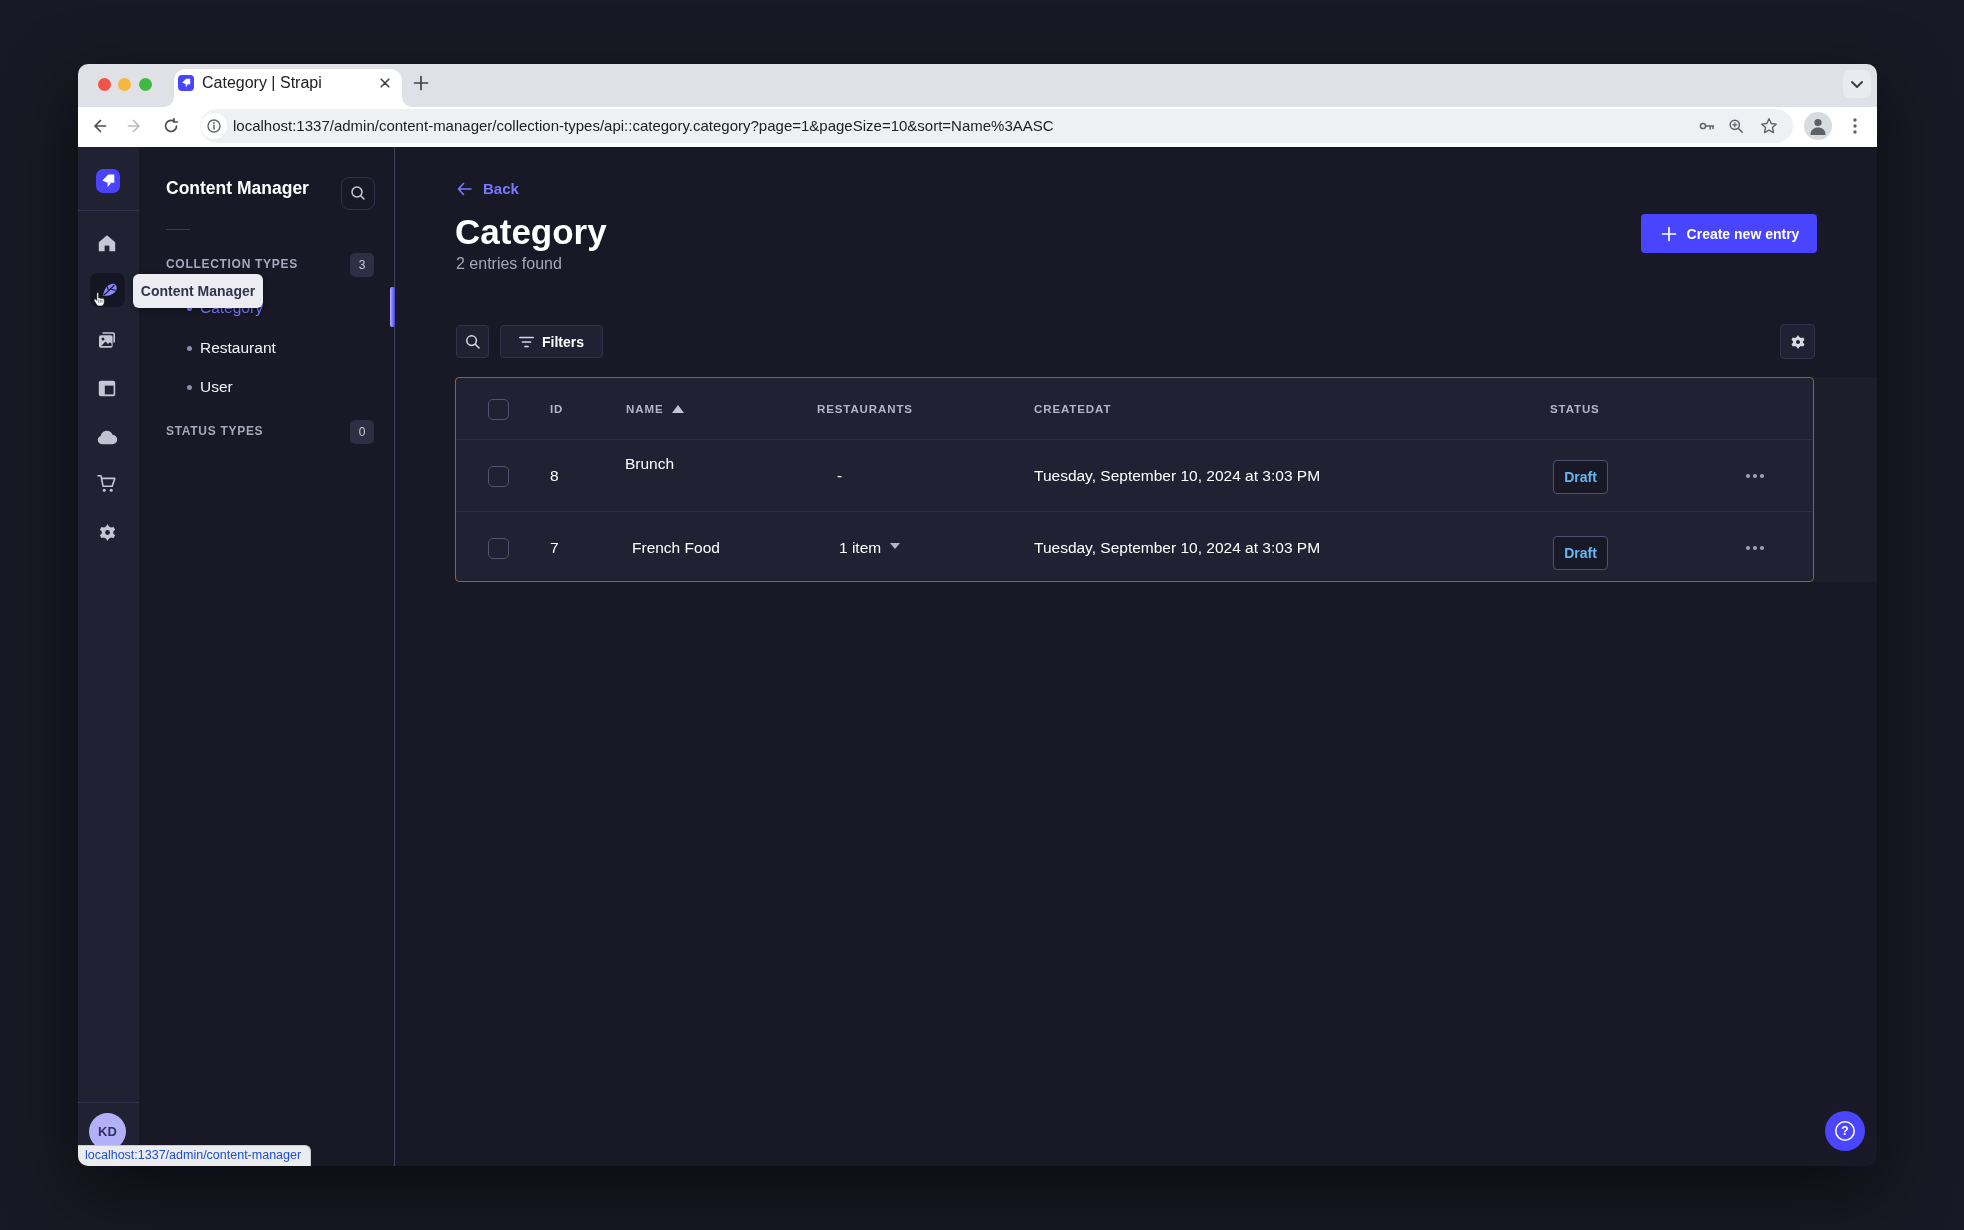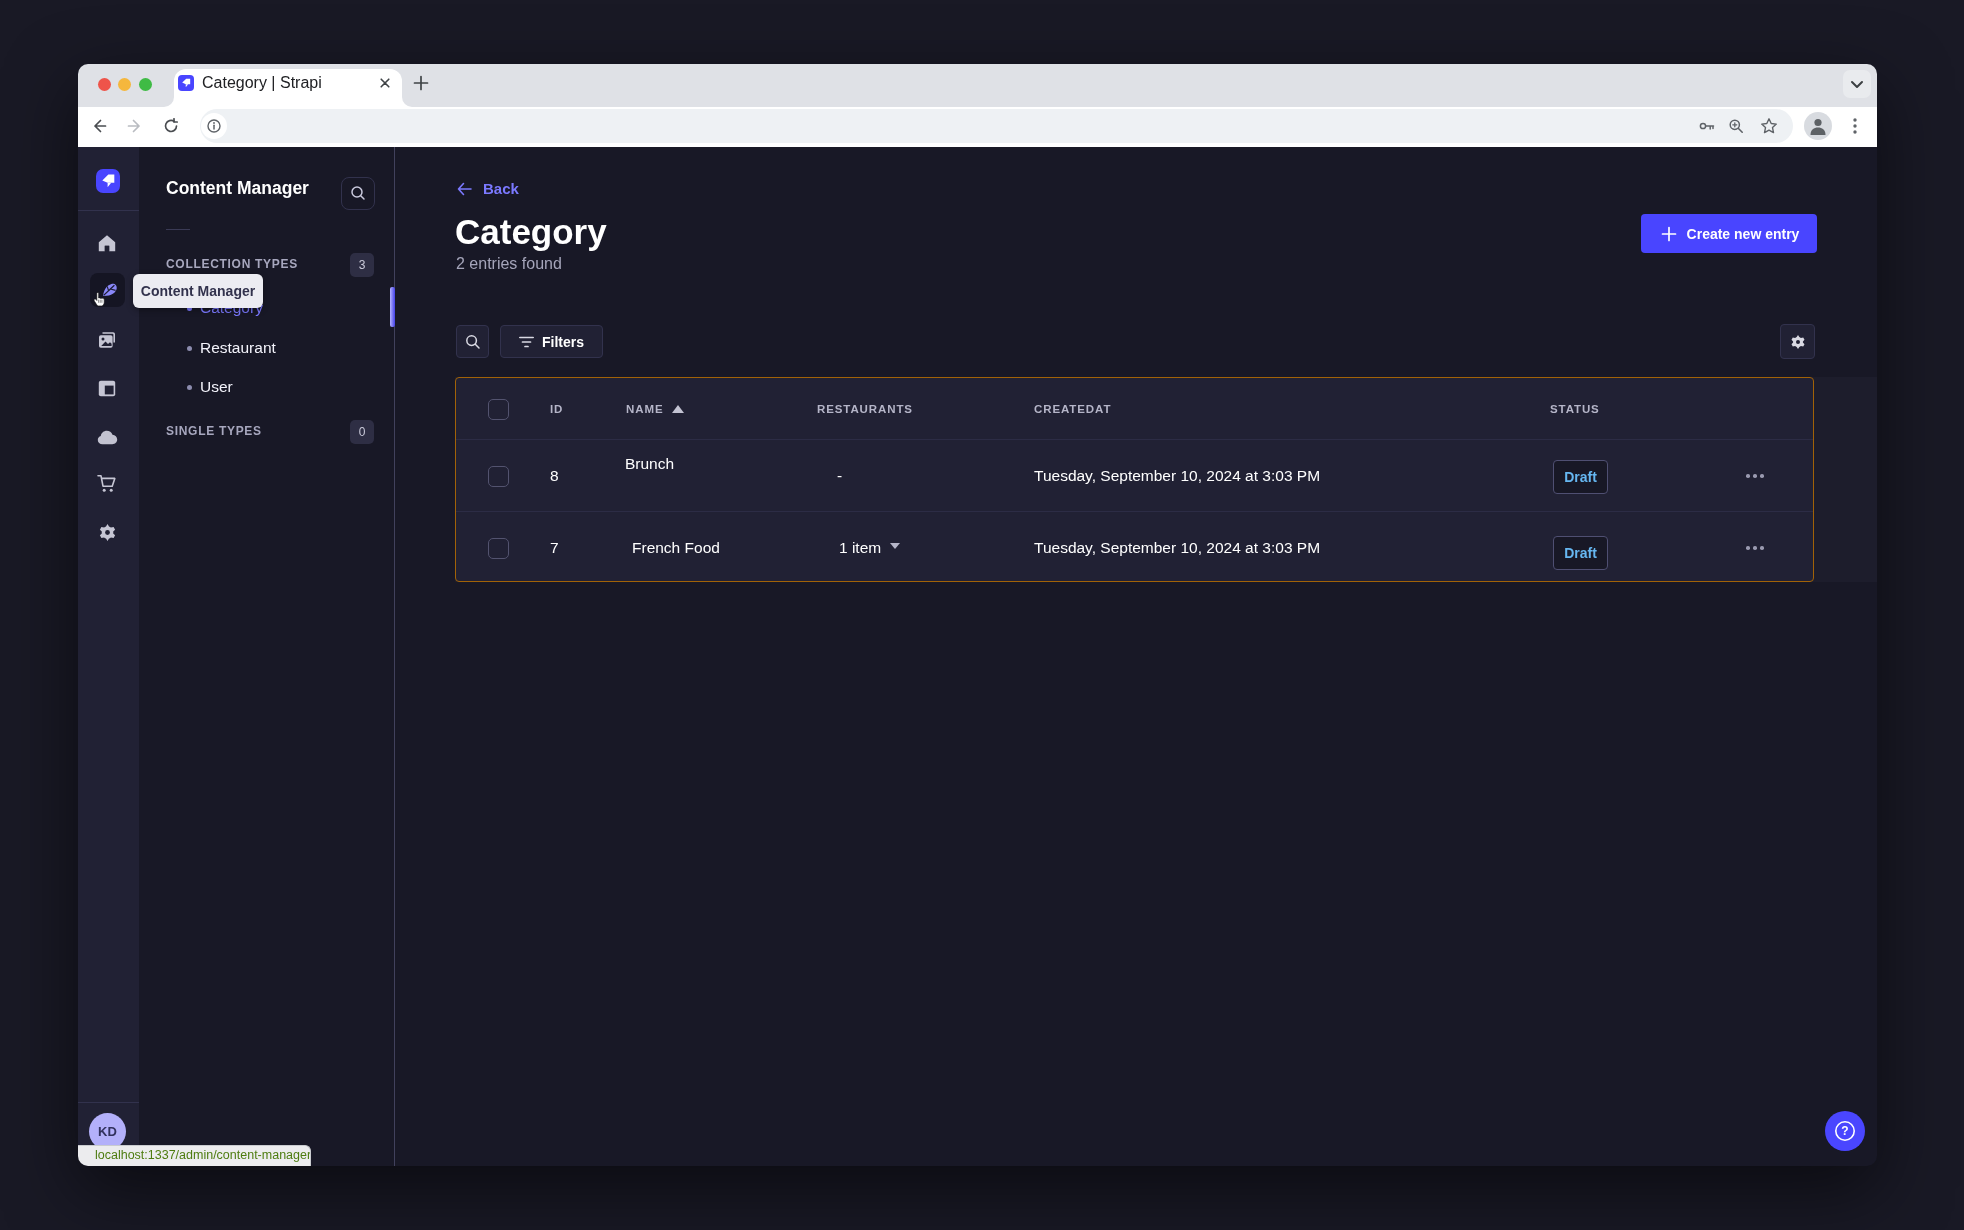--- a/index.html
+++ b/index.html
@@ -49,21 +49,21 @@
 .filtersbtn{position:absolute;left:422px;top:261px;width:103px;height:33px;border-radius:4px;background:#212134;border:1px solid #32324d;display:flex;align-items:center;justify-content:center;gap:8px;color:#fff;font-size:14px;font-weight:600}
 .table{position:absolute;left:377px;top:313px;width:1359px;height:205px;background:#212134;border-radius:4px;border:1px solid #a16207;z-index:2}
 .cb{position:absolute;left:32px;width:21px;height:21px;border-radius:5px;border:1px solid #53536f}
 .th{position:absolute;font-size:11.5px;font-weight:700;letter-spacing:.9px;color:#b5b5c8;line-height:13px}
 .td{position:absolute;font-size:15.5px;color:#fff;line-height:16px;white-space:nowrap}
 .tdiv{position:absolute;left:0;width:100%;height:1px;background:#2c2c45}
 .badge{position:absolute;width:55px;height:34px;border-radius:4px;background:#181826;border:1px solid #4f4f72;color:#66b7f1;font-size:14px;font-weight:600;text-align:center;line-height:32px}
 .dots3{position:absolute;width:22px;height:4px}
 .dots3 i{position:absolute;top:0;width:3.5px;height:3.5px;border-radius:50%;background:#9a9ab0}
 .helpbtn{position:absolute;left:1747px;top:1047px;width:40px;height:40px;border-radius:50%;background:#4a46ff;display:flex;align-items:center;justify-content:center}
-.statusbar{position:absolute;left:0;top:1081px;width:233px;height:21px;background:#ececee;border:1px solid #c9cbcf;border-left:none;border-bottom:none;border-top-right-radius:6px;color:#4d7c0f;font-size:12.5px;line-height:19px;padding-left:17px;overflow:hidden;z-index:60;white-space:nowrap}
+.statusbar{position:absolute;left:0;top:1081px;width:233px;height:21px;background:#ececee;border:1px solid #c9cbcf;border-left:none;border-bottom:none;border-top-right-radius:6px;color:#1d4ed8;font-size:12.5px;line-height:19px;padding-left:7px;overflow:hidden;z-index:60;white-space:nowrap}
 .sorttri{position:absolute;width:0;height:0;border-left:6.5px solid transparent;border-right:6.5px solid transparent;border-bottom:8px solid #c3c3d3}
 .caret{position:absolute;width:0;height:0;border-left:5px solid transparent;border-right:5px solid transparent;border-top:6px solid #b5b5c8}
 </style>
 </head>
 <body>
 <div class="stage">
 <div class="win">
 
   <div class="tabstrip"></div>
   <div class="dot" style="left:19.5px;background:#ee544a"></div>
@@ -102,20 +102,21 @@
         <path d="M13.5 8 A5.5 5.5 0 1 1 11.2 3.5" stroke="#4a4d51" stroke-width="1.7" fill="none" stroke-linecap="round"></path>
         <path d="M11 0.8 V4 H14.2" stroke="#4a4d51" stroke-width="1.7" fill="none" stroke-linecap="round" stroke-linejoin="round"></path>
       </svg>
   <div class="pill"></div>
   <div class="abs" style="left:123px;top:49px;width:26px;height:26px;border-radius:50%;background:#fff"></div>
   <svg class="abs" style="left:129px;top:55px" width="14" height="14" viewBox="0 0 14 14">
         <circle cx="7" cy="7" r="6" stroke="#5f6368" stroke-width="1.4" fill="none"></circle>
         <path d="M7 6.2 V10" stroke="#5f6368" stroke-width="1.5" stroke-linecap="round"></path>
         <circle cx="7" cy="4" r="0.9" fill="#5f6368"></circle>
       </svg>
+  <div class="urltext">localhost:1337/admin/content-manager/collection-types/api::category.category?page=1&amp;pageSize=10&amp;sort=Name%3AASC</div>
   <svg class="abs" style="left:1620px;top:53px" width="18" height="18" viewBox="0 0 18 18">
         <circle cx="5" cy="9" r="2.6" stroke="#5f6368" stroke-width="1.5" fill="none"></circle>
         <path d="M7.6 9 H15.5 M12.2 9 V12 M15 9 V11.4" stroke="#5f6368" stroke-width="1.5" fill="none" stroke-linecap="round"></path>
       </svg>
   <svg class="abs" style="left:1649px;top:53px" width="18" height="18" viewBox="0 0 18 18">
         <circle cx="7.8" cy="7.8" r="4.6" stroke="#5f6368" stroke-width="1.5" fill="none"></circle>
         <path d="M7.8 5.8 V9.8 M5.8 7.8 H9.8" stroke="#5f6368" stroke-width="1.3" stroke-linecap="round"></path>
         <path d="M11.2 11.2 L15.2 15.2" stroke="#5f6368" stroke-width="1.6" stroke-linecap="round"></path>
       </svg>
   <svg class="abs" style="left:1682px;top:53px" width="18" height="18" viewBox="0 0 18 18">
@@ -187,21 +188,21 @@
         <span class="tx">Category</span>
       </div>
   <div class="pitem" style="top:276px">
         <span class="bu"></span>
         <span class="tx">Restaurant</span>
       </div>
   <div class="pitem" style="top:315px">
         <span class="bu"></span>
         <span class="tx">User</span>
       </div>
-  <div class="plabel" style="top:361px">SINGLE TYPES</div>
+  <div class="plabel" style="top:361px">STATUS TYPES</div>
   <div class="pbadge" style="top:356px">0</div>
   <div class="bluebar"></div>
   <div class="tooltip">Content Manager</div>
   <svg class="abs" style="left:15px;top:227px;z-index:51" width="14" height="17" viewBox="0 0 17 20">
         <path d="M5.2 1.2 c0.9 0 1.6 0.7 1.6 1.6 v5.4 l1.2-0.15 c0.55 0 1 0.3 1.2 0.7 0.45-0.35 1.1-0.3 1.5 0.05 0.45-0.4 1.2-0.3 1.55 0.15 0.6-0.1 1.35 0.35 1.35 1.1 v3.2 c0 1.6-0.65 2.6-1.2 3.5 -0.35 0.6-1 1-1.75 1 h-4 c-0.75 0-1.45-0.35-1.85-1 l-2.5-3.9 c-0.45-0.65-1-1.4-1-2.2 0-0.65 0.55-1.2 1.2-1.2 0.55 0 1 0.25 1.3 0.65 l0.9 1.2 V2.8 c0-0.9 0.65-1.6 1.5-1.6 z" fill="#fff" stroke="#1a1a1a" stroke-width="0.7"></path>
         <path d="M6.8 10.2 V14 M8.8 10.2 V14 M10.8 10.2 V14" stroke="#1a1a1a" stroke-width="0.6"></path>
       </svg>
 
   <svg class="abs" style="left:379px;top:118px" width="15" height="14" viewBox="0 0 15 14">
         <path d="M6.5 1.5 L1.5 7 L6.5 12.5 M1.5 7 H14" stroke="#7b79ff" stroke-width="1.6" fill="none" stroke-linecap="round" stroke-linejoin="round"></path>

